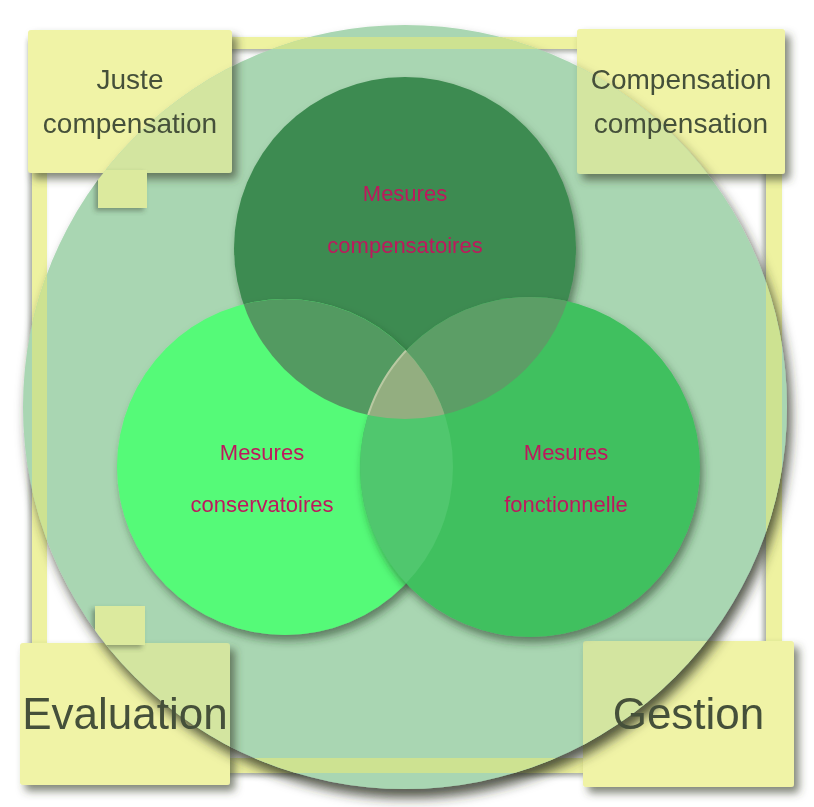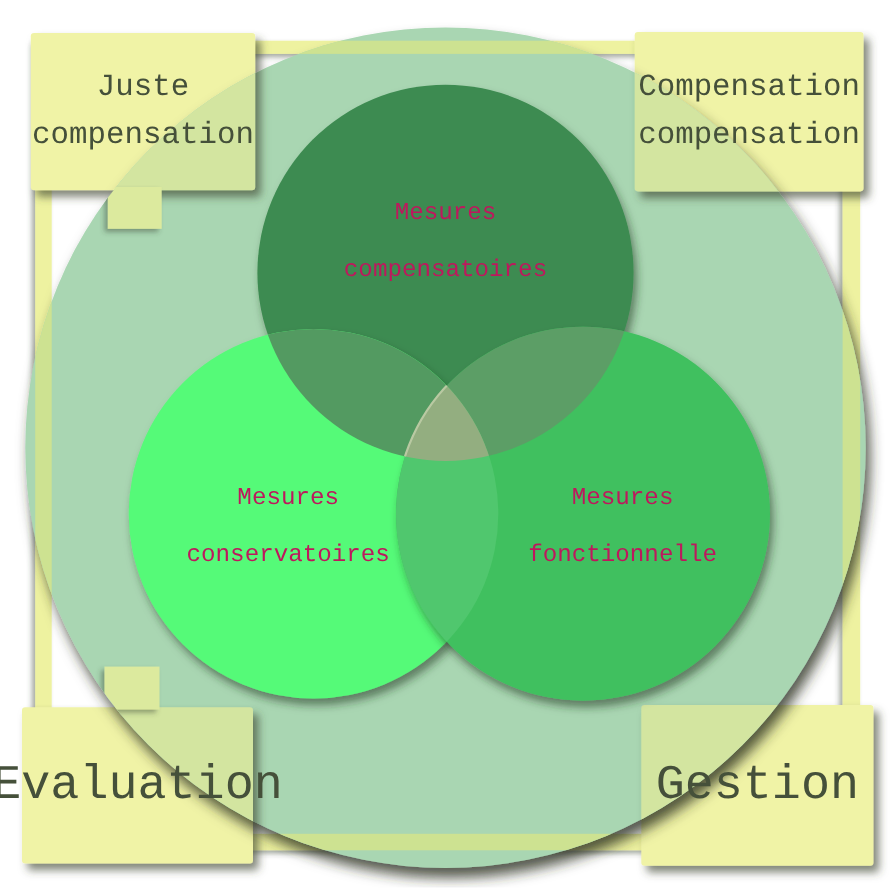--- a/index.html
+++ b/index.html
@@ -1,20 +1,20 @@
 <!DOCTYPE html>
 <html><head>
 <meta charset="utf-8">
 <style>
   html,body{margin:0;padding:0;background:#ffffff;}
   #stage{position:relative;width:814px;height:807px;overflow:hidden;
          font-family:"Liberation Sans", sans-serif;background:#fff;}
   #stage svg{position:absolute;left:0;top:0;}
   .label{position:absolute;display:flex;flex-direction:column;justify-content:center;
-         align-items:center;text-align:right;pointer-events:none;font-family:Liberation Mono, monospace;}
+         align-items:center;text-align:right;pointer-events:none;}
   .corner-text{color:#45503a;font-size:28px;line-height:44px;}
   .corner-text-big{color:#45503a;font-size:44px;line-height:44px;}
   .circle-text{color:#be185d;font-size:22px;line-height:52px;}
 </style>
 </head>
 <body>
 
 <div id="stage">
 
 <svg width="814" height="807" viewBox="0 0 814 807">

